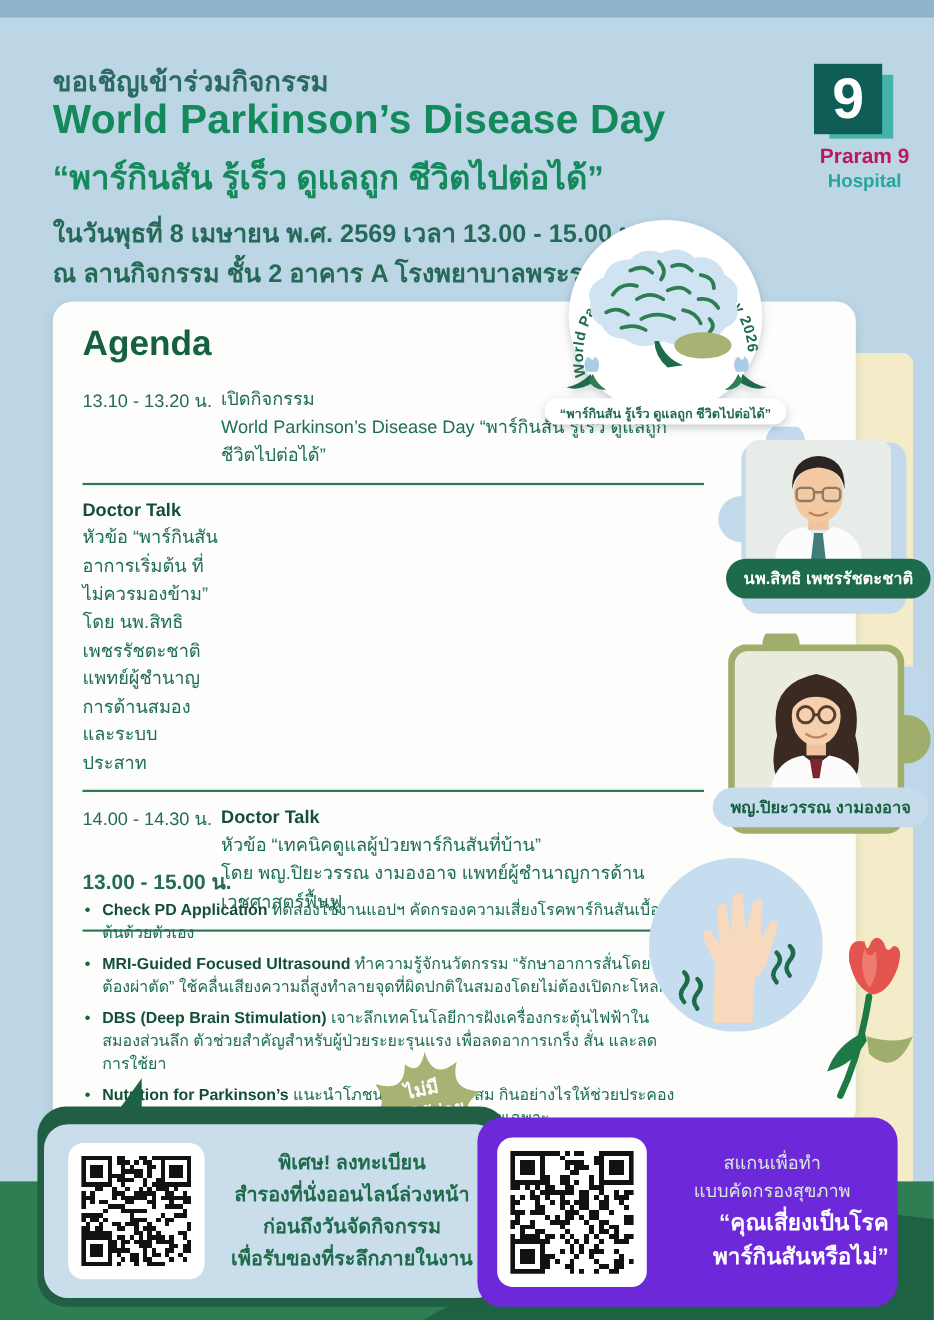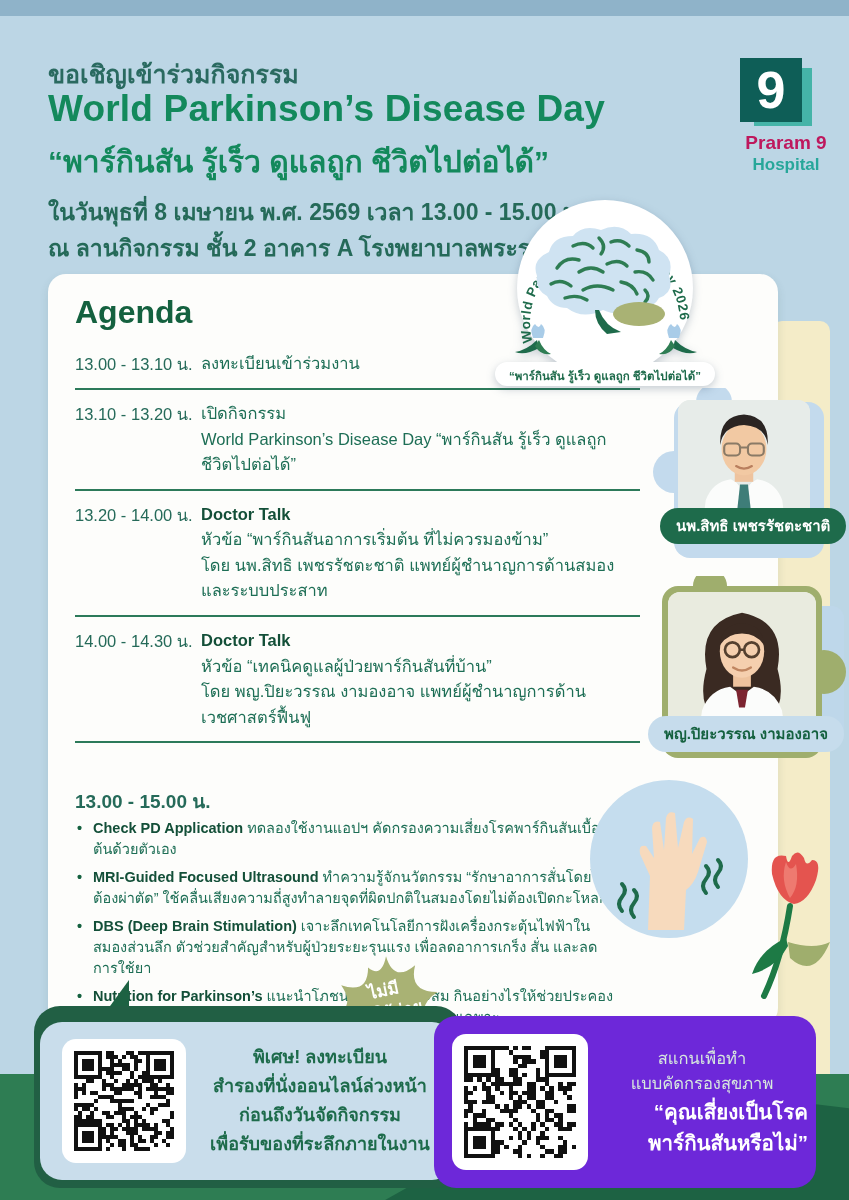--- a/index.html
+++ b/index.html
@@ -99,37 +99,30 @@
     <div class="lsub">Hospital</div>
   </div>
 
   <div class="cream"></div>
 
   <div class="card">
     <div class="agenda-h">Agenda</div>
 
     <div class="tbl">
 
-      <div class="trow">
-        <div class="time">13.00 - 13.10 น.</div>
-        <div>
-          <div class="dline">ลงทะเบียนเข้าร่วมงาน</div>
-        </div>
-      </div>
 
       <div class="trow">
         <div class="time">13.10 - 13.20 น.</div>
         <div>
           <div class="dline">เปิดกิจกรรม</div>
           <div class="dline">World Parkinson’s Disease Day “พาร์กินสัน รู้เร็ว ดูแลถูก ชีวิตไปต่อได้”</div>
         </div>
       </div>
 
       <div class="trow">
-        <div class="time">13.20 - 14.00 น.</div>
         <div>
           <div class="dtitle">Doctor Talk</div>
           <div class="dline">หัวข้อ “พาร์กินสันอาการเริ่มต้น ที่ไม่ควรมองข้าม”</div>
           <div class="dline">โดย นพ.สิทธิ เพชรรัชตะชาติ แพทย์ผู้ชำนาญการด้านสมองและระบบประสาท</div>
         </div>
       </div>
 
       <div class="trow">
         <div class="time">14.00 - 14.30 น.</div>
         <div>

